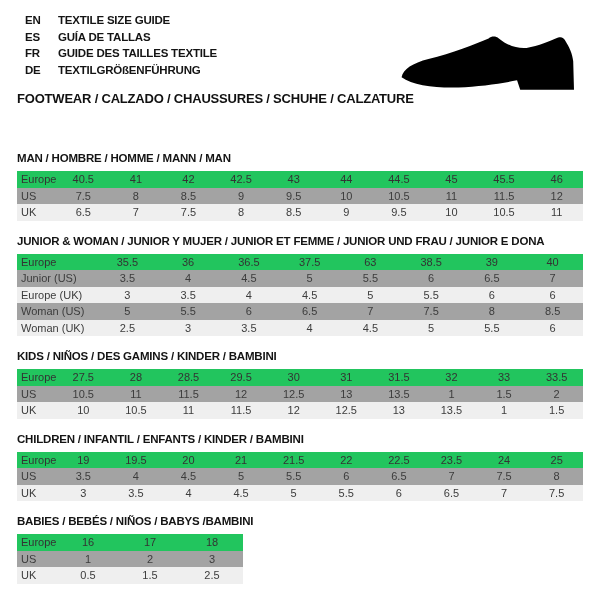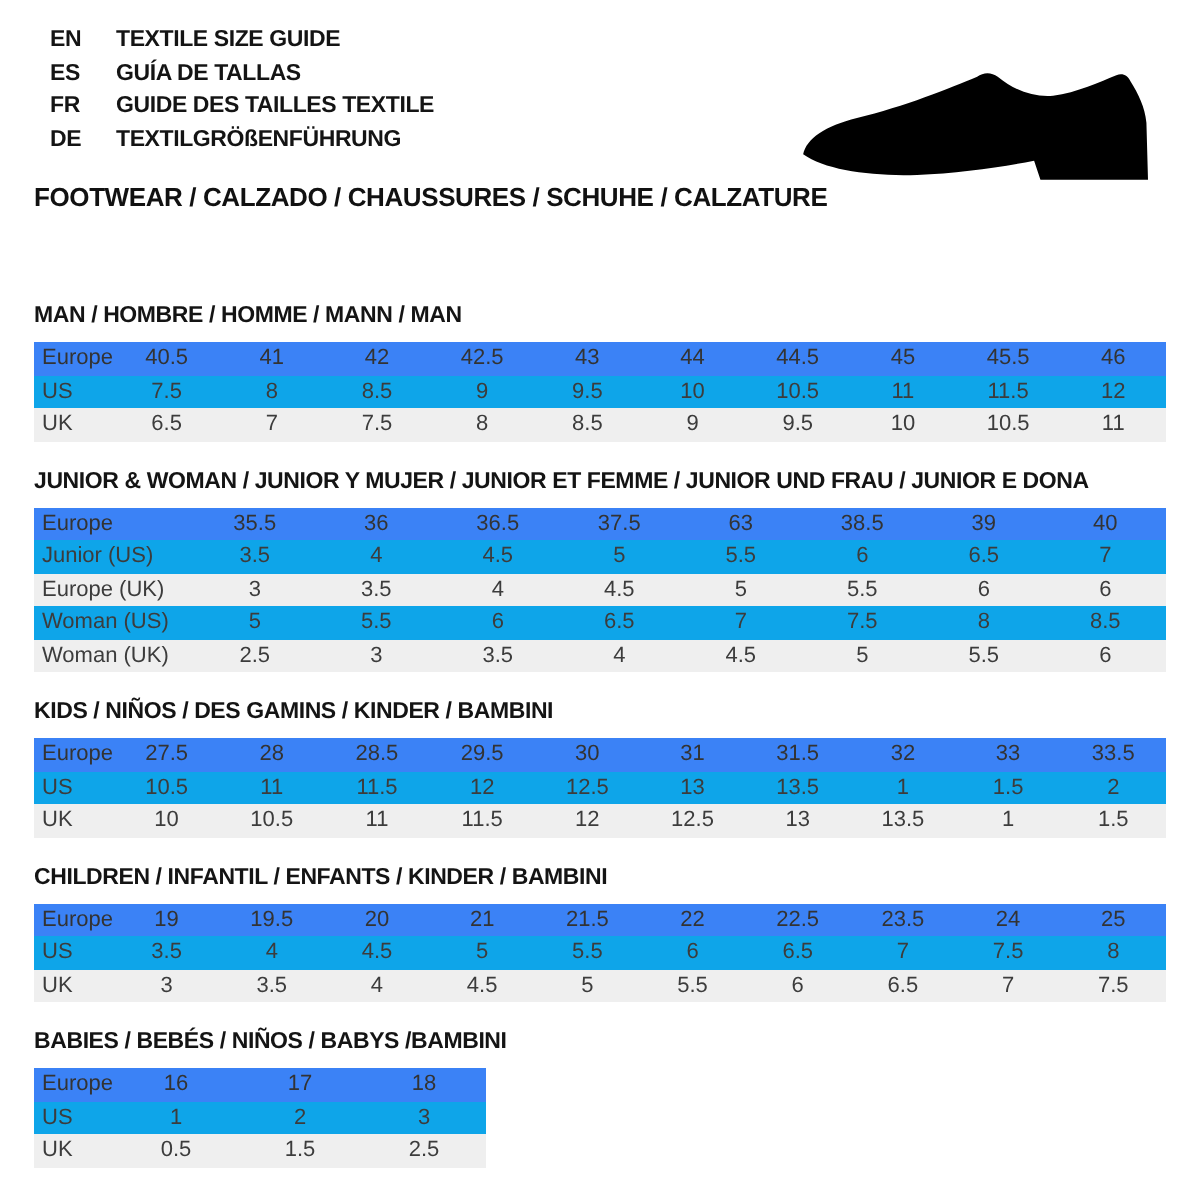--- a/index.html
+++ b/index.html
@@ -16,23 +16,23 @@
   .category-title { margin-top: 13px; font-size: 13px; font-weight: bold; letter-spacing: -0.2px; color: #111; }
 
   
   .shoe-svg { position: absolute; top: 36px; right: 26px; width: 174px; height: 57px; }
 
   
   .tables-wrap { margin-top: 46px; }
   .size-section + .size-section { margin-top: 14px; }
   .section-title { font-size: 11.5px; font-weight: bold; letter-spacing: -0.2px; line-height: 12px; margin-bottom: 7px; color: #141414; }
   .s-table { width: 100%; }
-  .s-row { display: flex; align-items: center; height: 16.5px; font-size: 11px; color: #3c3c3c; background: #0ea5e9; }
+  .s-row { display: flex; align-items: center; height: 16.5px; font-size: 11px; color: #3c3c3c; background: #a3a3a3; }
   .s-row:nth-child(odd) { background: #efefef; }
-  .s-row:first-child { background: #3b82f6; color: #333; }
+  .s-row:first-child { background: #22c55e; color: #333; }
   .s-label { flex: 0 0 40px; padding-left: 4px; white-space: nowrap; }
   .label-wide .s-label { flex: 0 0 80px; }
   .s-cell { flex: 1; text-align: center; }
   .table-babies { width: 226px; }
 </style>
 </head>
 <body>
 
 <div class="page">
 

